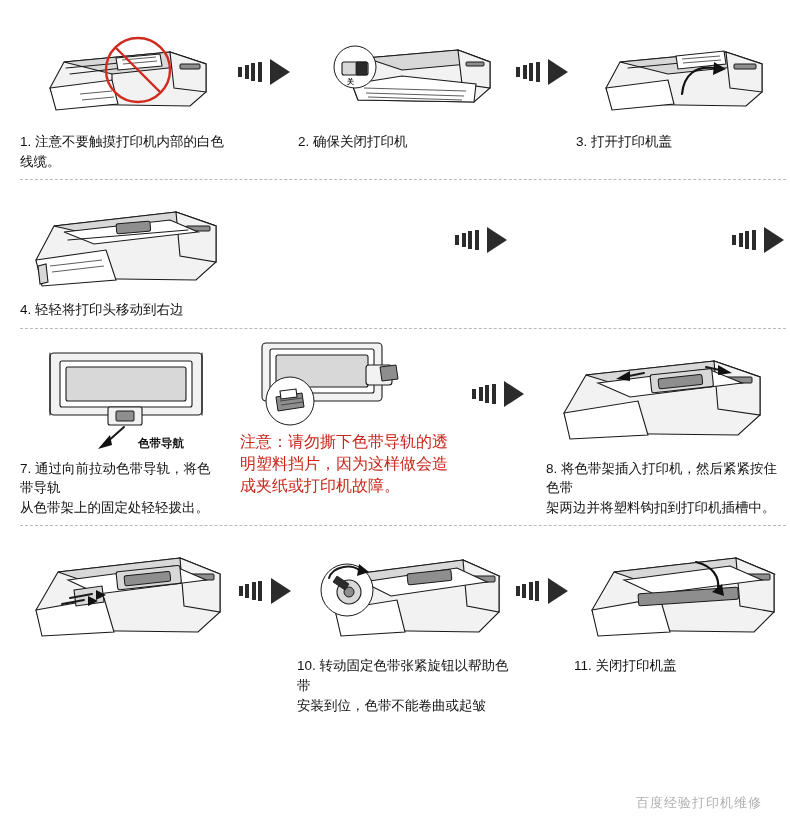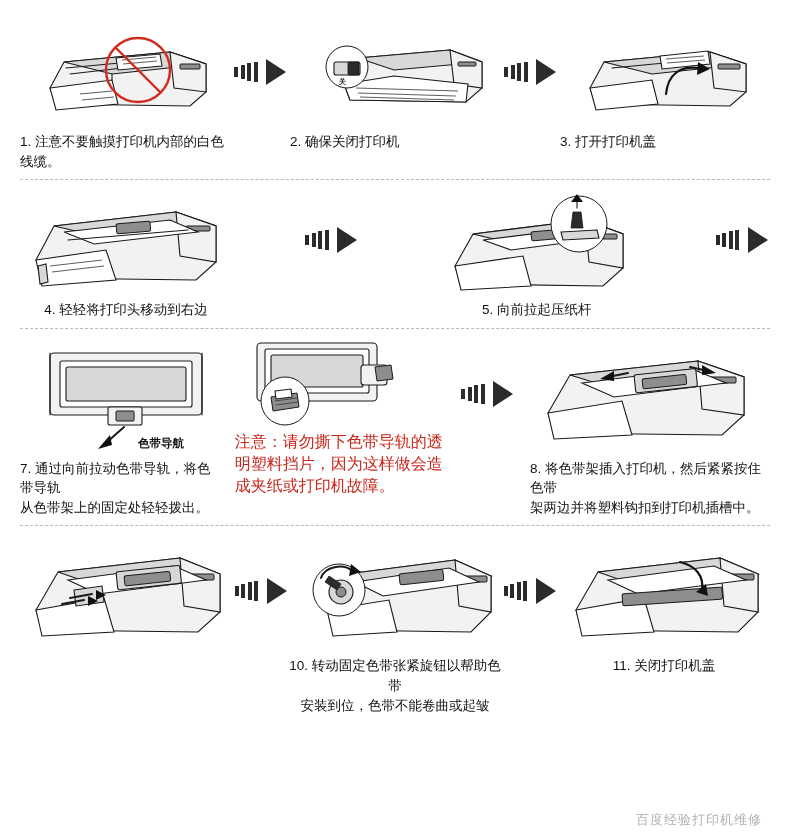--- a/index.html
+++ b/index.html
@@ -13,21 +13,21 @@
     font-family: "Liberation Sans", sans-serif;
     color: #111;
     position: relative;
     overflow: hidden;
   }
   .sheet {
     position: relative;
     width: 790px;
     height: 837px;
     box-sizing: border-box;
-    padding: 18px 20px 10px 20px;
+    padding: 18px 4px 10px 20px;
   }
   .row {
     position: relative;
     display: flex;
     align-items: flex-start;
     justify-content: space-between;
   }
   .divider {
     border-top: 1px dashed #b9b9b9;
     margin: 8px 0 6px 0;
@@ -105,28 +105,28 @@
     white-space: pre-line;
   }
   .callout {
     fill: #fff;
     stroke: #1a1a1a;
     stroke-width: 1;
   }
   .watermark {
     position: absolute;
     right: 28px;
-    bottom: 8px;
+    bottom: 25px;
     font-size: 13px;
     color: #b0b0b0;
     letter-spacing: 1px;
     pointer-events: none;
   }
   .step-r1 { width: 210px; }
-  .step-r2 { width: 212px; text-align: center; }
+  .step-r2 { width: 212px; }
 </style>
 </head>
 <body>
 
 <div class="sheet">
 
   <div class="row">
 
     <div class="step step-r1">
       <div class="art">
@@ -258,43 +258,20 @@
         <span class="bars">
             <i class="b1"></i>
             <i class="b2"></i>
             <i class="b3"></i>
             <i></i>
           </span>
         <span class="head"></span>
       </div>
     </div>
 
-    <div class="step step-r2">
-      <div class="art">
-        <svg width="212" height="118" viewBox="0 0 212 118">
-          <g>
-            <path class="fill-lt" d="M30 98 L24 80 L42 48 L154 34 L192 48 L192 82 L172 100 Z"></path>
-            <path class="fill-md" d="M42 48 L154 34 L192 48 L92 60 Z"></path>
-            <path class="fill-w" d="M24 80 L92 70 L100 100 L30 104 Z"></path>
-            <path class="fill-lt" d="M154 34 L192 48 L192 82 L158 76 Z"></path>
-            <rect class="fill-dk" x="164" y="48" width="22" height="5" rx="1"></rect>
-            <path class="fill-w" d="M52 54 L148 42 L172 52 L80 64 Z"></path>
-            <rect class="fill-dk" x="100" y="46" width="30" height="9" rx="2" transform="rotate(-5 100 46)"></rect>
-          </g>
-          <g>
-            <circle class="callout" cx="148" cy="38" r="28"></circle>
-            <path class="fill-md" d="M130 46 L166 44 L168 52 L132 54 Z"></path>
-            <path class="fill-blk" d="M142 26 L150 26 L152 42 L140 42 Z"></path>
-            <path class="ln" d="M146 22 L146 14"></path>
-            <path d="M140 16 L146 8 L152 16 Z" fill="#111"></path>
-          </g>
-        </svg>
-      </div>
-      <div class="caption">5. 向前拉起压纸杆</div>
-    </div>
 
     <div class="arrow">
       <div class="arrow-shape">
         <span class="bars">
             <i class="b1"></i>
             <i class="b2"></i>
             <i class="b3"></i>
             <i></i>
           </span>
         <span class="head"></span>

